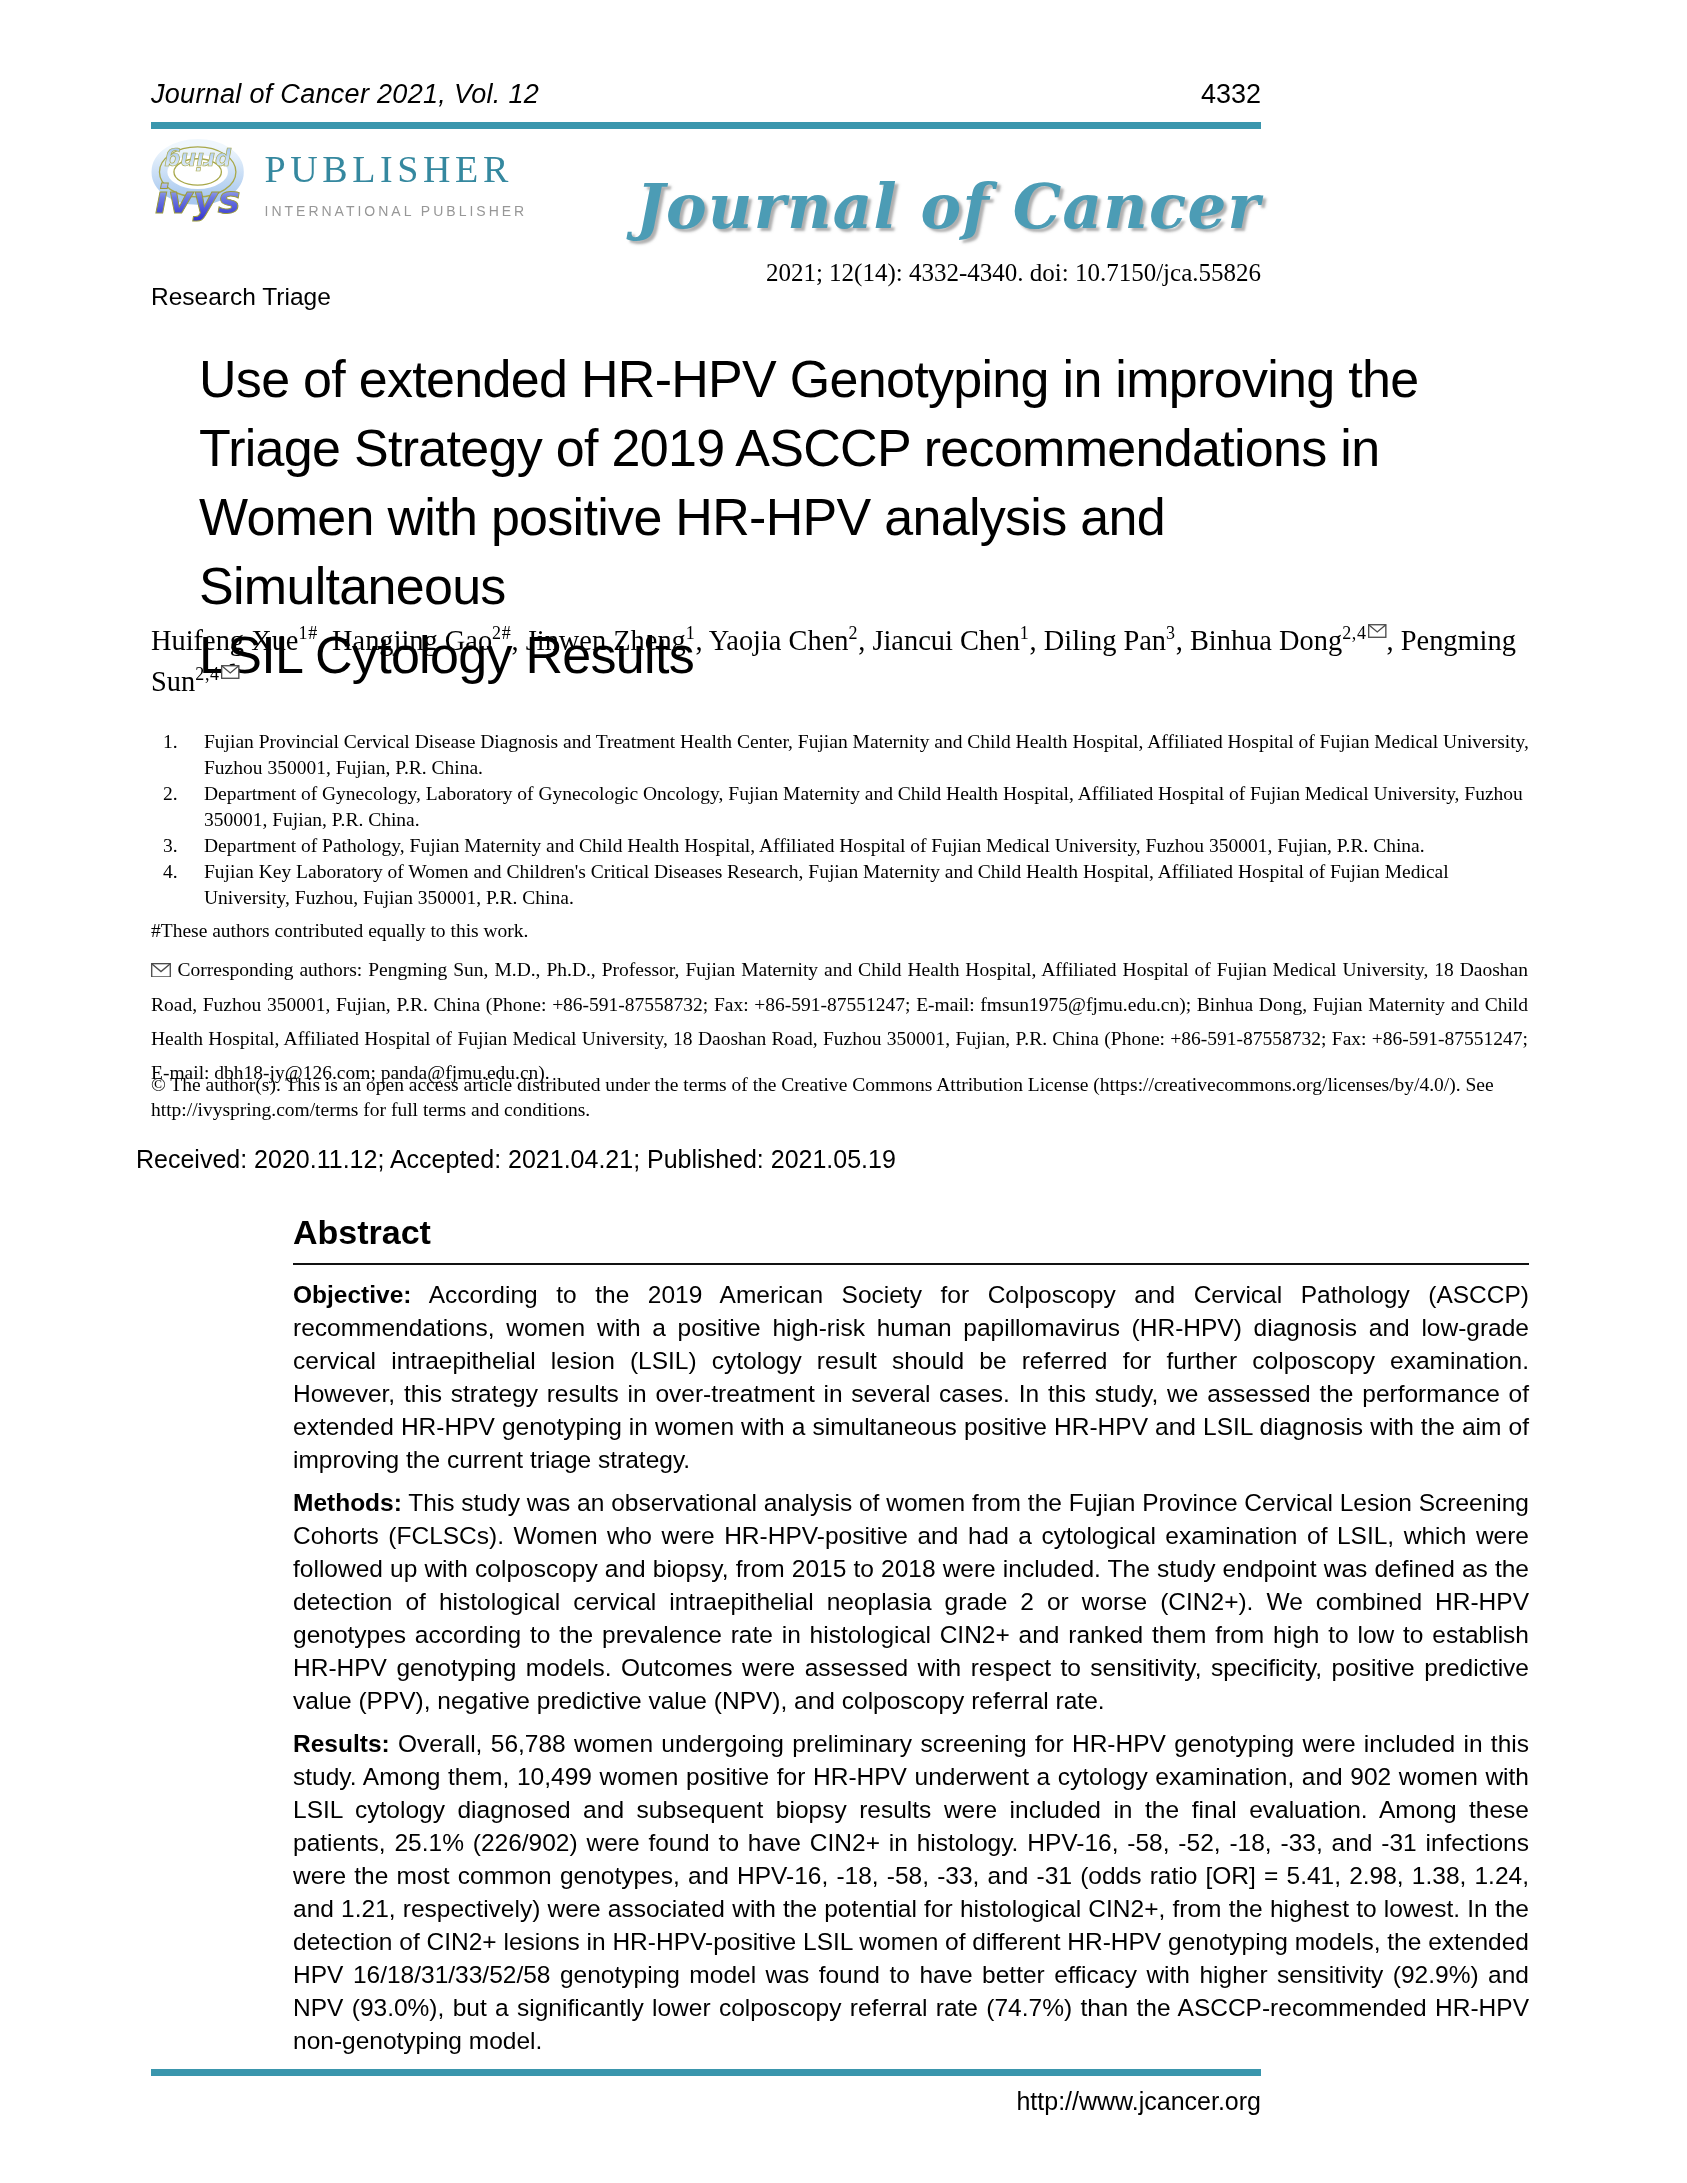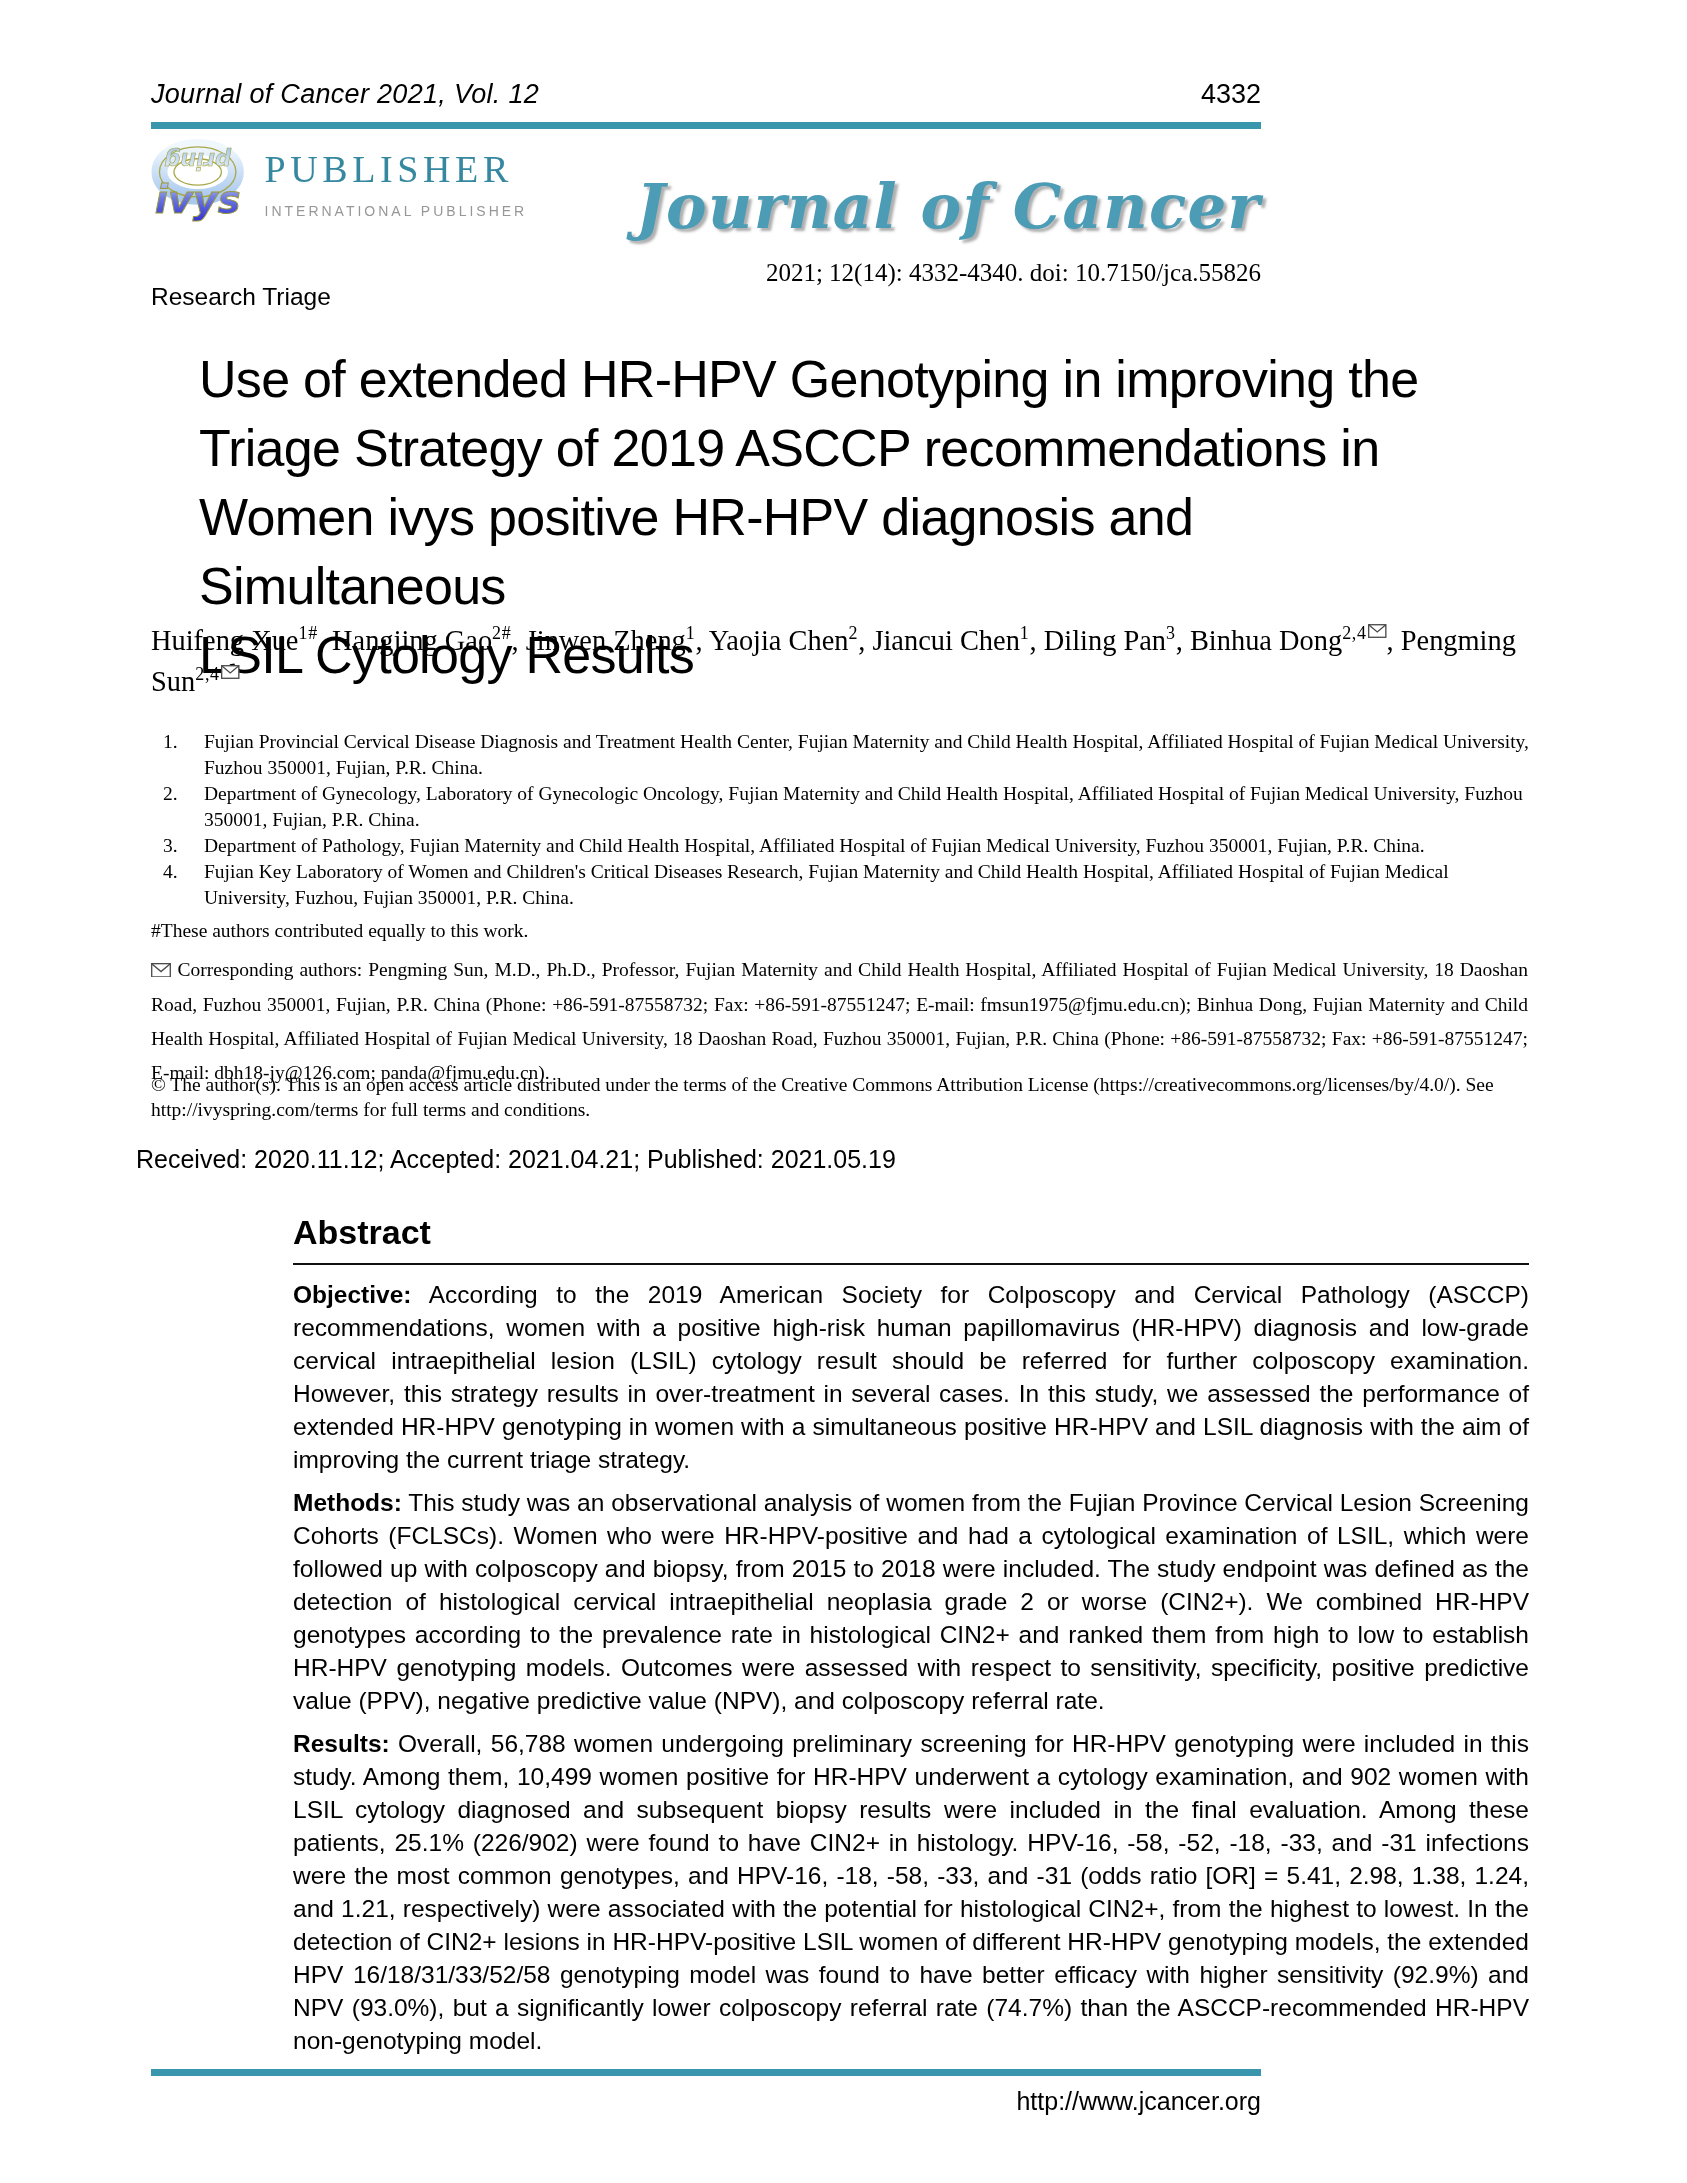--- a/index.html
+++ b/index.html
@@ -136,21 +136,21 @@
     </div>
   </div>
 
   <div class="journal-script">Journal of Cancer</div>
   <div class="citation-line">2021; 12(14): 4332-4340. doi: 10.7150/jca.55826</div>
 
   <div class="article-type">Research Triage</div>
   <div class="article-title">
     <div>Use of extended HR-HPV Genotyping in improving the</div>
     <div>Triage Strategy of 2019 ASCCP recommendations in</div>
-    <div>Women ivys positive HR-HPV diagnosis and Simultaneous</div>
+    <div>Women with positive HR-HPV analysis and Simultaneous</div>
     <div>LSIL Cytology Results</div>
   </div>
 
   <div class="authors-line"><span>Huifeng Xue<sup class="author-sup">1#</sup></span>, <span>Hangjing Gao<sup class="author-sup">2#</sup></span>, <span>Jinwen Zheng<sup class="author-sup">1</sup></span>, <span>Yaojia Chen<sup class="author-sup">2</sup></span>, <span>Jiancui Chen<sup class="author-sup">1</sup></span>, <span>Diling Pan<sup class="author-sup">3</sup></span>, <span>Binhua Dong<sup class="author-sup">2,4</sup><span class="env-sup"><svg width="18.5" height="14" viewBox="0 0 28 21">
             <rect x="1" y="1" width="26" height="19" fill="#ffffff" stroke="#4a4a4a" stroke-width="2"></rect>
             <path d="M1,1 L14,12 L27,1" fill="none" stroke="#4a4a4a" stroke-width="2"></path>
           </svg></span></span>, <span>Pengming Sun<sup class="author-sup">2,4</sup><span class="env-sup"><svg width="18.5" height="14" viewBox="0 0 28 21">
             <rect x="1" y="1" width="26" height="19" fill="#ffffff" stroke="#4a4a4a" stroke-width="2"></rect>
             <path d="M1,1 L14,12 L27,1" fill="none" stroke="#4a4a4a" stroke-width="2"></path>
           </svg></span></span></div>

